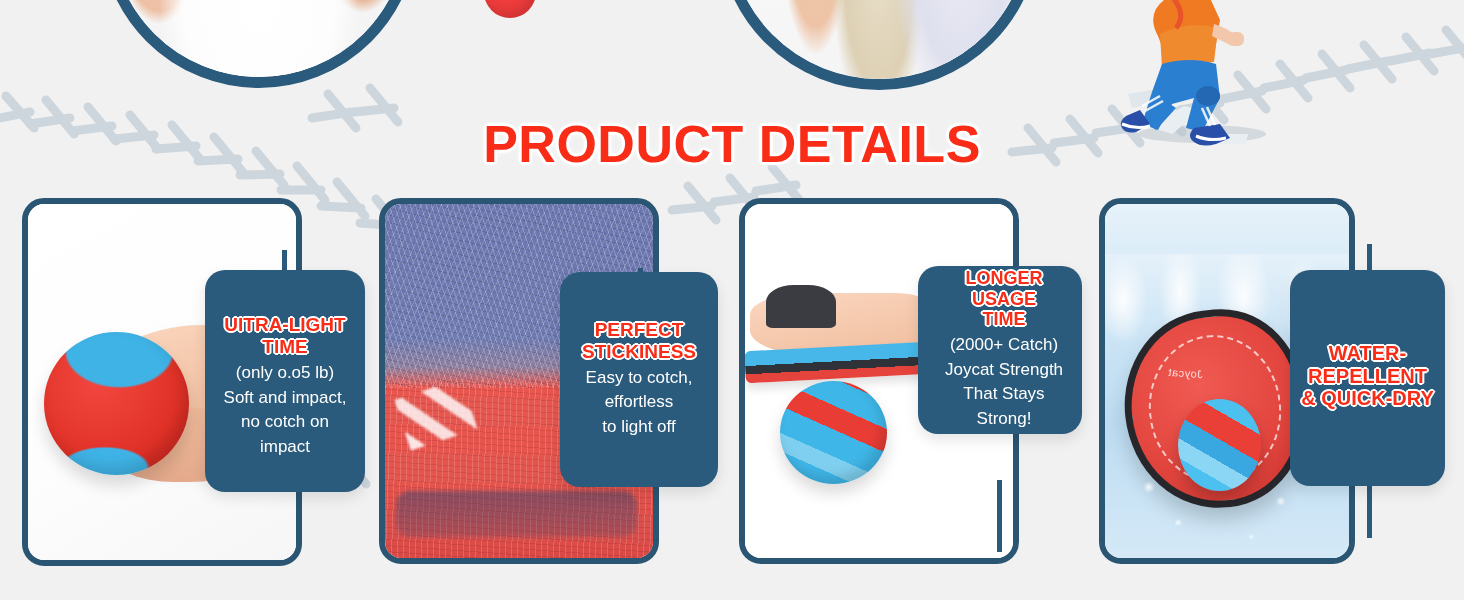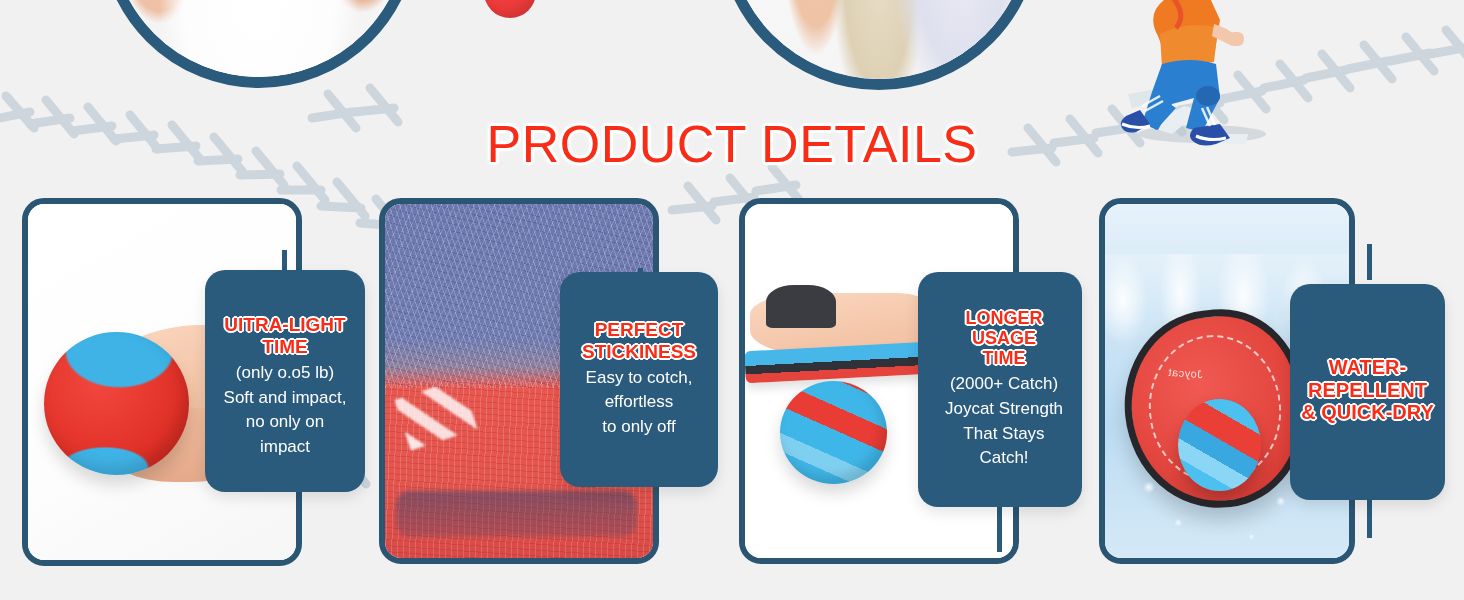--- a/index.html
+++ b/index.html
@@ -44,21 +44,21 @@
   
   .mini-ball{
     position:absolute;border-radius:50%;
     background:radial-gradient(circle at 48% 42%, #29a8e0 0 26%, #ee3b3b 27% 100%);
     box-shadow:inset -4px -6px 10px rgba(0,0,0,.12);
   }
 
   
   .title{
     position:absolute;left:0;right:0;text-align:center;
-    font-size:52px;font-weight:normal;letter-spacing:.5px;
+    font-size:52px;font-weight:bold;letter-spacing:.5px;
     color:#f92d17;
     text-shadow:
       3px 0 0 #fff,-3px 0 0 #fff,0 3px 0 #fff,0 -3px 0 #fff,
       2px 2px 0 #fff,-2px 2px 0 #fff,2px -2px 0 #fff,-2px -2px 0 #fff,
       0 0 9px rgba(255,255,255,.95);
   }
 
   
   .pcard{
     position:absolute;border:6px solid #2a5573;border-radius:22px;
@@ -312,21 +312,21 @@
   </div>
   <div class="stem" style="left:282px;top:250px;height:50px;"></div>
   <div class="callout" style="left:205px;top:270px;width:160px;height:222px;">
     <div class="co-head" style="font-size:19px;margin-top:12px;">
       <div>UITRA-LIGHT</div>
       <div>TIME</div>
     </div>
     <div class="co-body" style="font-size:17px;">
       <div>(only o.o5 lb)</div>
       <div>Soft and impact,</div>
-      <div>no only on</div>
+      <div>no cotch on</div>
       <div>impact</div>
     </div>
   </div>
 
   <div class="pcard" style="left:379px;top:198px;width:268px;height:354px;">
     <div class="photo photo2">
       <div class="fuzz"></div>
       <div class="hooks"></div>
       <div class="mark"></div>
       <div class="band"></div>
@@ -334,58 +334,58 @@
   </div>
   <div class="stem" style="left:638px;top:268px;height:40px;"></div>
   <div class="callout" style="left:560px;top:272px;width:158px;height:215px;">
     <div class="co-head" style="font-size:19px;">
       <div>PERFECT</div>
       <div>STICKINESS</div>
     </div>
     <div class="co-body" style="font-size:17px;">
       <div>Easy to cotch,</div>
       <div>effortless</div>
-      <div>to only off</div>
+      <div>to light off</div>
     </div>
   </div>
 
   <div class="pcard" style="left:739px;top:198px;width:268px;height:354px;">
     <div class="photo photo3">
       <div class="p3hand"></div>
       <div class="p3strap"></div>
       <div class="p3paddle"></div>
       <div class="p3ball"></div>
     </div>
   </div>
   <div class="stem" style="left:997px;top:480px;height:72px;"></div>
-  <div class="callout" style="left:918px;top:272px;width:164px;height:235px;padding-left:18px;">
+  <div class="callout" style="left:918px;top:266px;width:164px;height:168px;padding-left:18px;">
     <div class="co-head" style="font-size:18px;">
       <div>LONGER USAGE</div>
       <div>TIME</div>
     </div>
     <div class="co-body" style="font-size:17px;">
       <div>(2000+ Catch)</div>
       <div>Joycat Strength</div>
       <div>That Stays</div>
-      <div>Catch!</div>
+      <div>Strong!</div>
     </div>
   </div>
 
   <div class="pcard" style="left:1099px;top:198px;width:244px;height:354px;">
     <div class="photo photo4">
       <div class="splash"></div>
       <div class="mitt"></div>
       <div class="mball"></div>
       <div class="bubbles"></div>
       <div class="brand-mark">Joycat</div>
     </div>
   </div>
   <div class="stem" style="left:1367px;top:244px;height:36px;"></div>
   <div class="stem" style="left:1367px;top:482px;height:56px;"></div>
-  <div class="callout" style="left:1290px;top:284px;width:155px;height:216px;">
+  <div class="callout" style="left:1290px;top:270px;width:155px;height:216px;">
     <div class="co-head" style="font-size:20px;">
       <div>WATER-</div>
       <div>REPELLENT</div>
       <div>&amp; QUICK-DRY</div>
     </div>
   </div>
 
 </div>
 
 </body></html>

